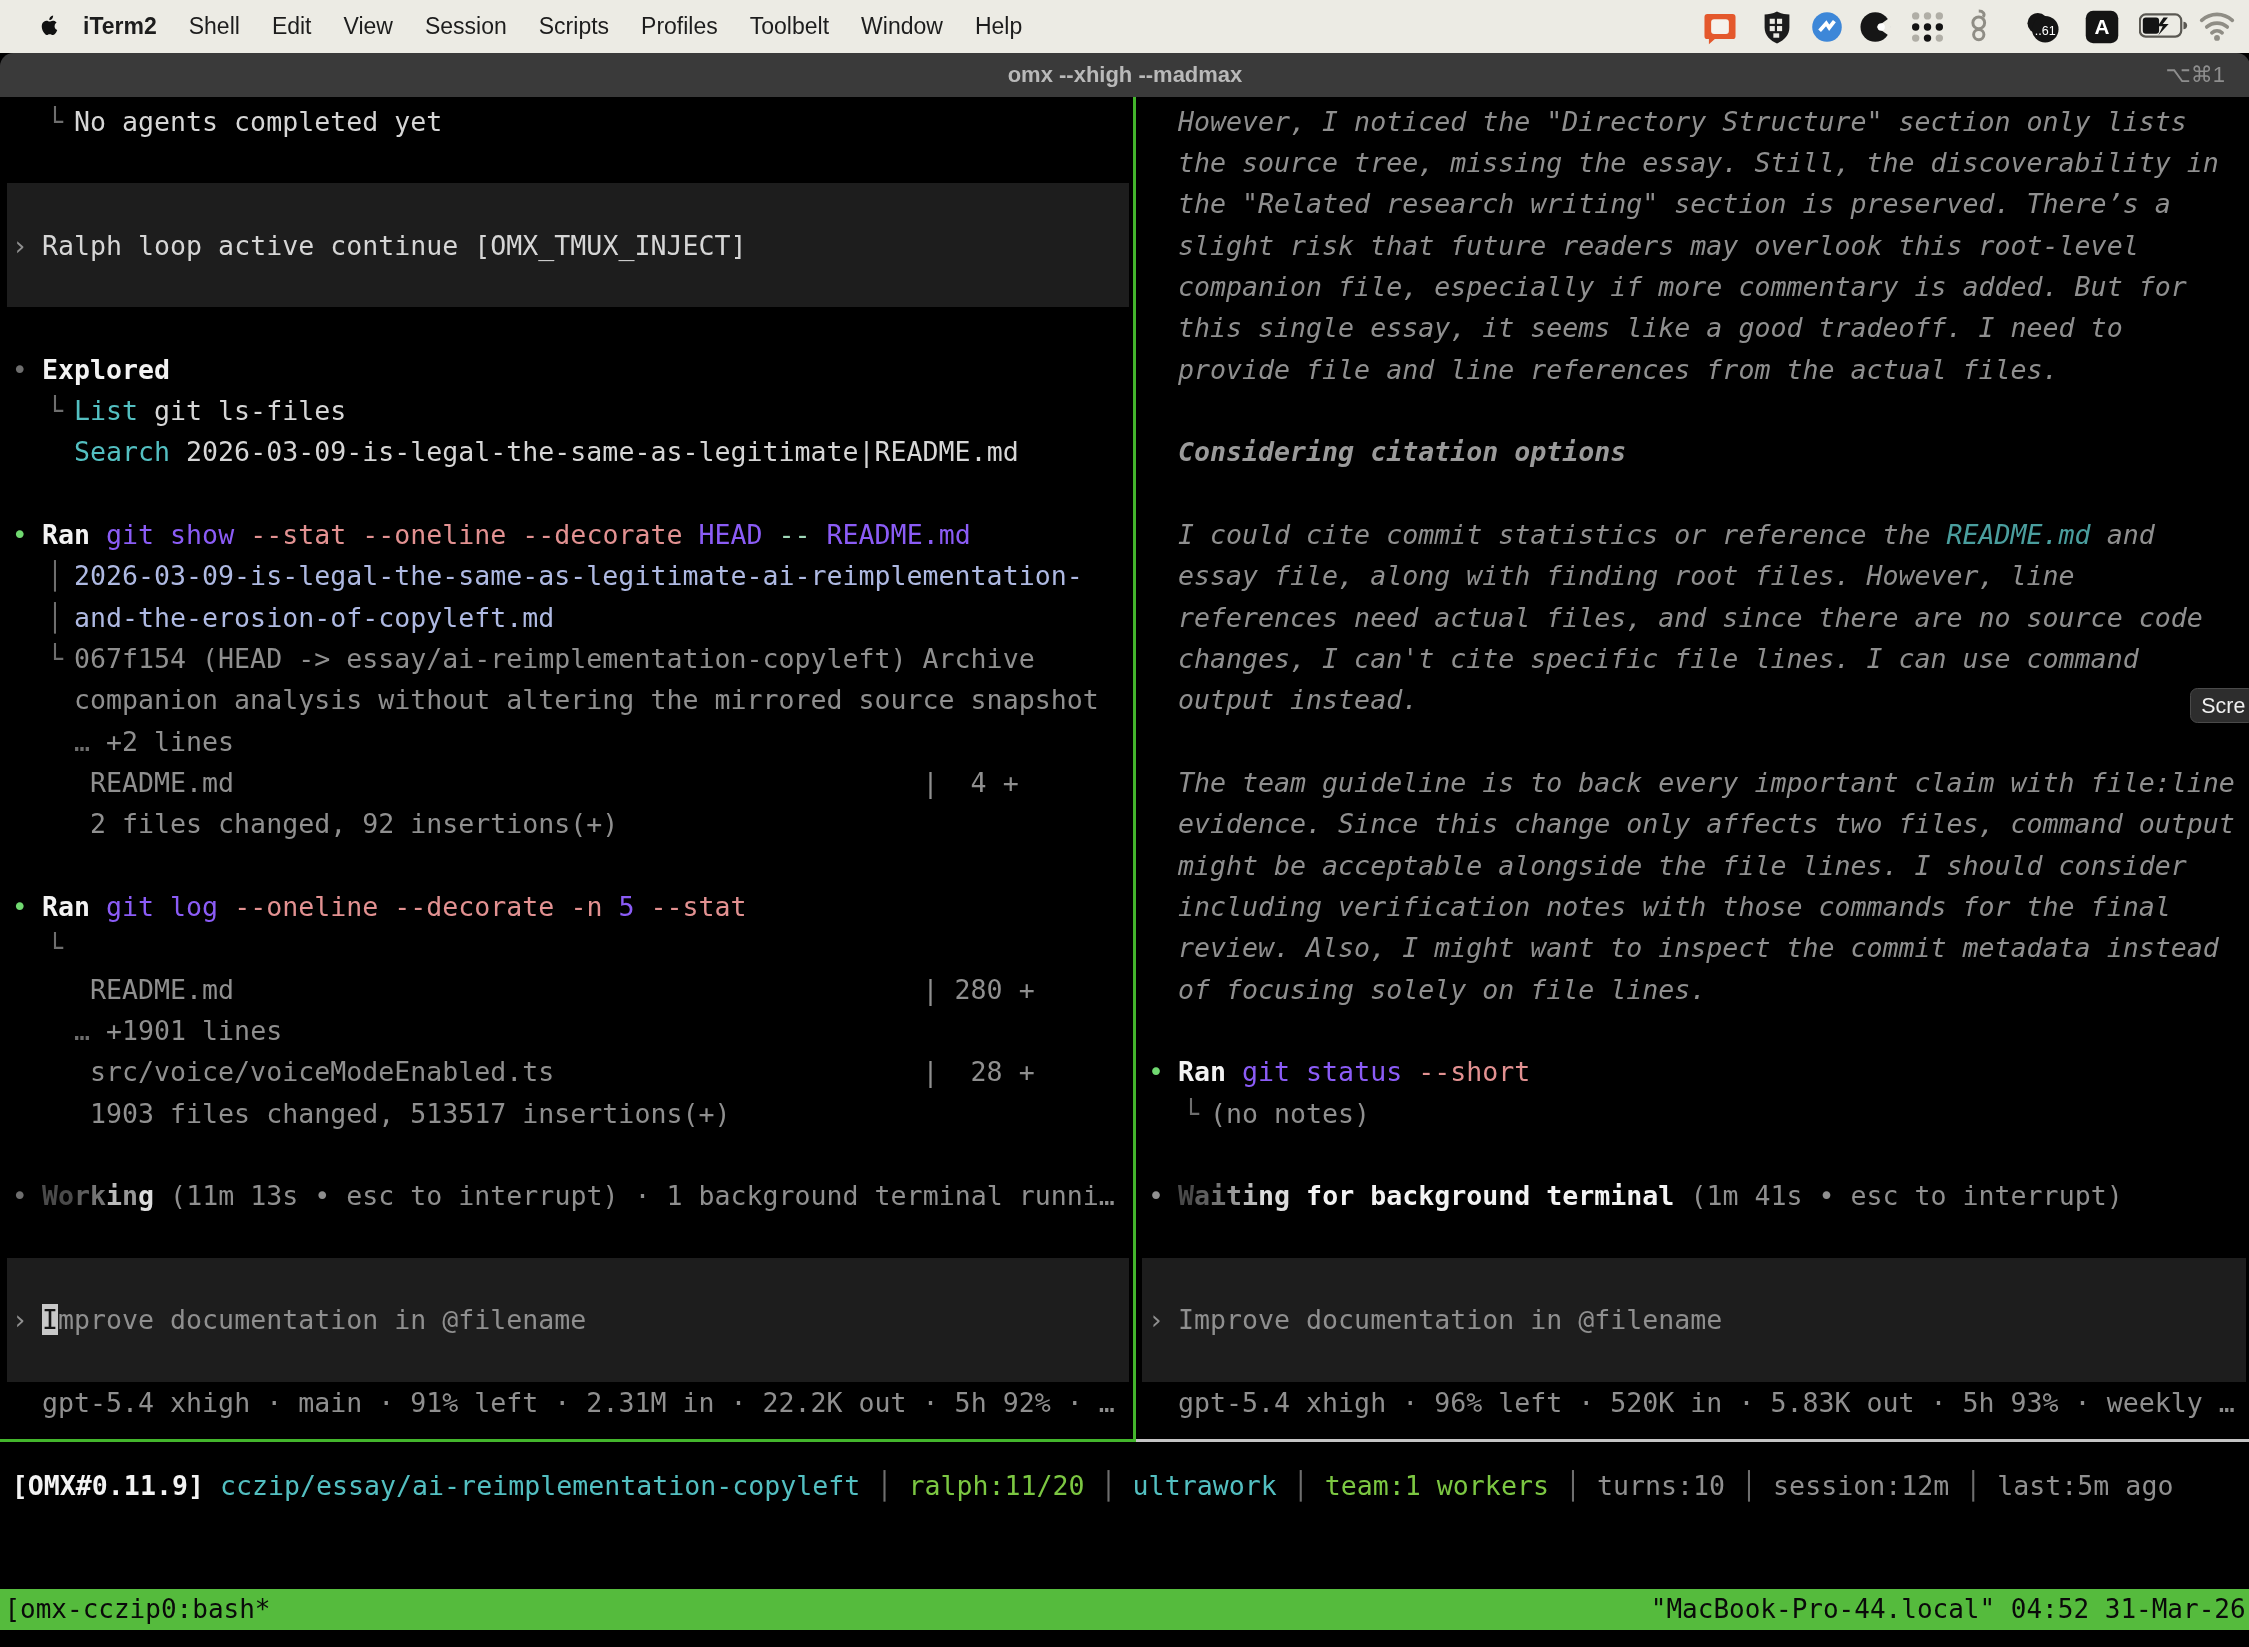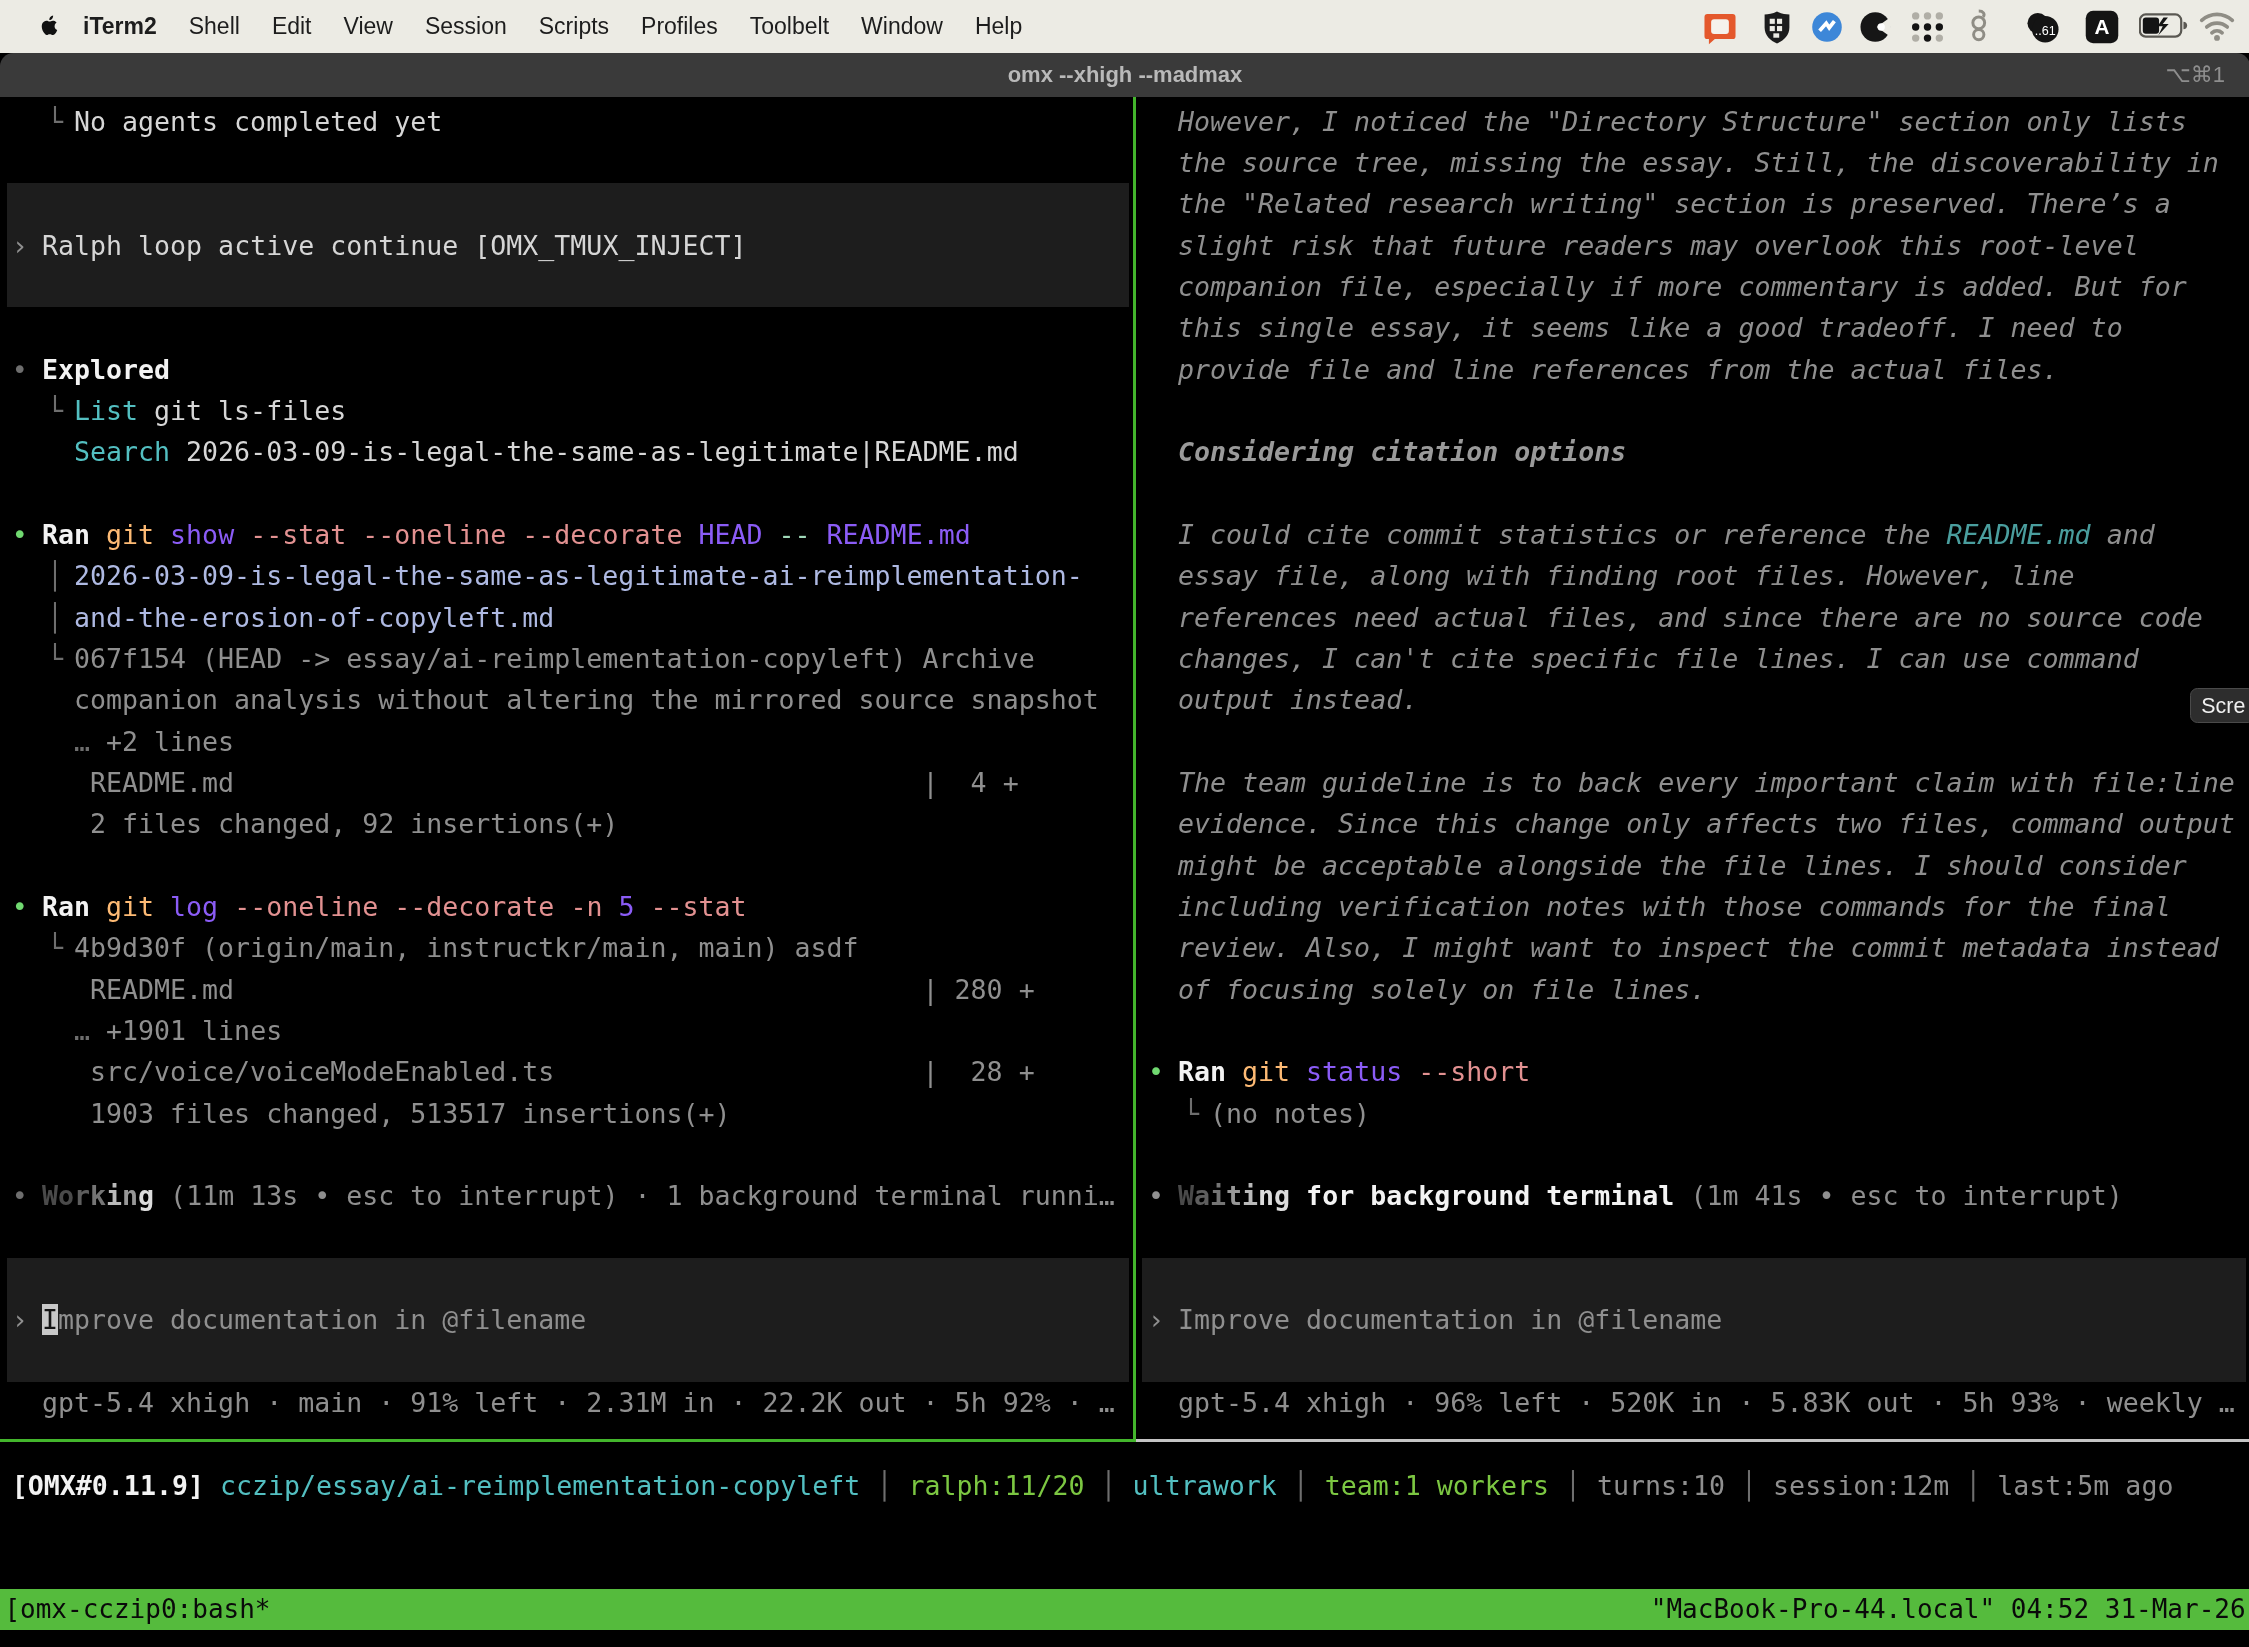--- a/index.html
+++ b/index.html
@@ -29,21 +29,21 @@
   #vdivider { position:absolute; left:1133px; top:0; width:3px; height:1342px; background:#43b52c; z-index:2; }
   #hborder-l { position:absolute; left:0; top:1342px; width:1136px; height:3px; background:#43b52c; z-index:2; }
   #hborder-r { position:absolute; left:1136px; top:1342px; width:1114px; height:3px; background:#c4c4c4; z-index:2; }
   .line { position:absolute; left:0; width:2250px; height:41px; z-index:1; }
   .seg { position:absolute; top:0; white-space:pre; line-height:41px; font-size:26.6px; }
   .bw { color:#f3f3f3; font-weight:bold; }
   .w2 { color:#d6d6d6; }
   .g  { color:#8f8f8f; }
   .dg { color:#6e6e6e; }
   .cy { color:#53bfc1; }
-  .bl { color:#fdba74; }
+  .bl { color:#8b5cf6; }
   .pw { color:#8b5cf6; }
   .pe { color:#aeb9e2; }
   .sa { color:#e29191; }
   .mi2{ color:#9fd8b8; }
   .gn { color:#70d970; }
   .gn2{ color:#7cc742; }
   .ig { color:#8f8f8f; font-style:italic; }
   .big{ color:#9a9a9a; font-style:italic; font-weight:bold; }
   .tl2{ color:#4a9e9e; font-style:italic; }
   .s1 { color:#4a4a4a; font-weight:bold; }
@@ -236,21 +236,20 @@
         </div>
         <div class="line" style="top: 706px;">
           <span class="seg" style="left: 74px;"><span class="g"> 2 files changed, 92 insertions(+)</span></span>
         </div>
         <div class="line" style="top: 789px;">
           <span class="seg" style="left: 11.8px;"><span class="gn">•</span></span>
           <span class="seg" style="left: 42px;"><span class="bw">Ran </span><span class="bl">git </span><span class="pw">log </span><span class="sa">--oneline --decorate </span><span class="sa">-n </span><span class="pw">5 </span><span class="sa">--stat</span></span>
         </div>
         <div class="line" style="top: 830px;">
           <span class="seg" style="left: 47px;"><span class="dg">└</span></span>
-          <span class="seg" style="left: 74px;"><span class="g">4b9d30f (origin/main, instructkr/main, main) asdf</span></span>
         </div>
         <div class="line" style="top: 872px;">
           <span class="seg" style="left: 74px;"><span class="g"> README.md                                           | 280 +</span></span>
         </div>
         <div class="line" style="top: 913px;">
           <span class="seg" style="left: 74px;"><span class="dg">… </span><span class="g">+1901 lines</span></span>
         </div>
         <div class="line" style="top: 954px;">
           <span class="seg" style="left: 74px;"><span class="g"> src/voice/voiceModeEnabled.ts                       |  28 +</span></span>
         </div>

